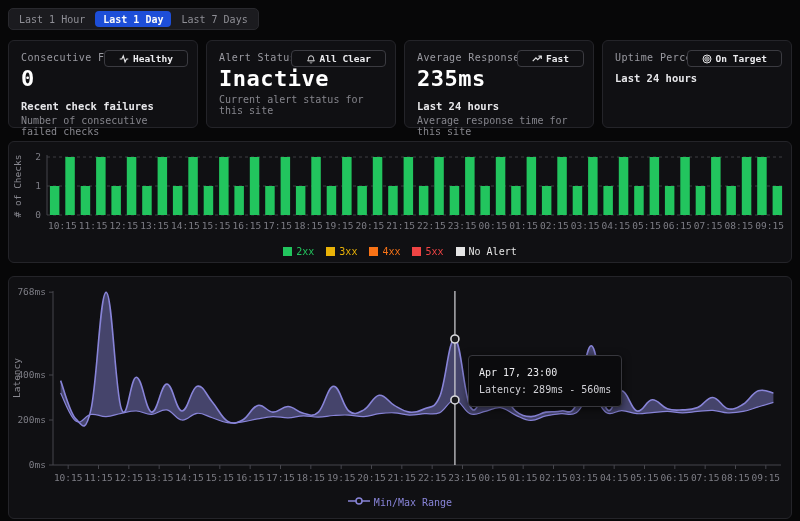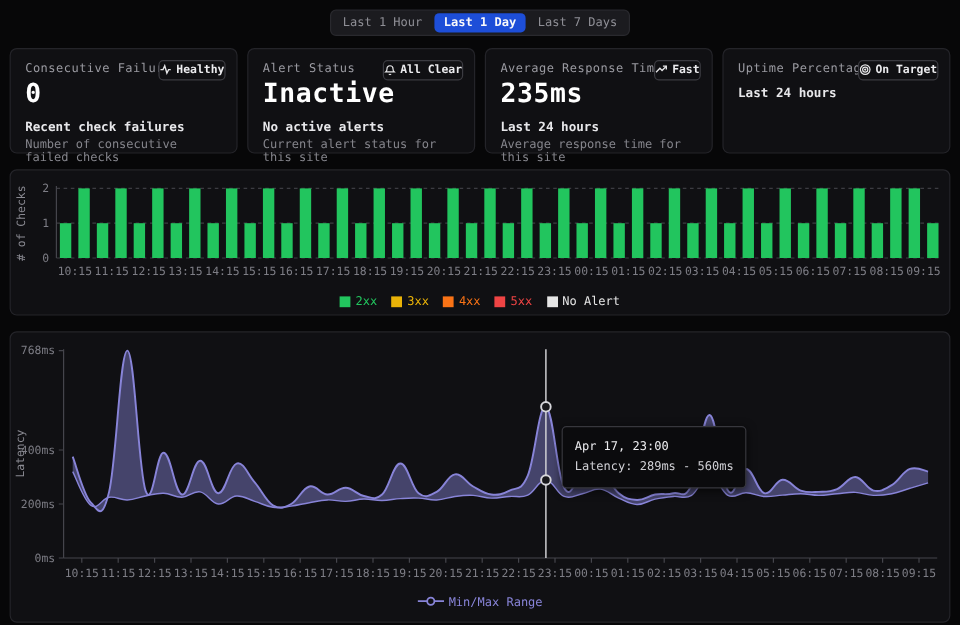--- a/index.html
+++ b/index.html
@@ -6,41 +6,41 @@
   html,body { width:800px; height:521px; }
   body {
     background:#070708;
     font-family:"DejaVu Sans Mono","Liberation Mono",monospace;
     color:#e5e5e7;
     overflow:hidden;
   }
   .page { padding:8px; width:800px; height:521px; }
 
   
-  .topbar { display:flex; justify-content:center; height:24px; }
+  .topbar { display:flex; justify-content:flex-start; height:24px; }
   .range-group {
     display:flex; gap:2px; background:#1b1b1f; border:1px solid #29292e;
     border-radius:5px; padding:2px; height:22px;
   }
   .range-btn {
     font-family:inherit; font-size:10px; color:#8f8f96; background:transparent;
     border:none; border-radius:4px; padding:2px 8px; cursor:pointer; white-space:nowrap;
   }
   .range-btn.active { background:#1d4ed8; color:#fafafa; font-weight:bold; }
 
   
   .cards { display:grid; grid-template-columns:repeat(4,1fr); gap:8px; margin-top:8px; }
   .card {
     position:relative; background:#101013; border:1px solid #242429;
     border-radius:6px; padding:11px 12px; height:88px;
   }
   .card-title { font-size:10px; color:#9a9aa1; letter-spacing:.4px; }
   .badge {
-    position:absolute; top:9px; right:9px; display:flex; align-items:flex-start; gap:4px;
-    border:1px solid #3b3b41; border-radius:4px; padding:2px 0;
+    position:absolute; top:9px; right:9px; display:flex; align-items:flex-end; gap:4px;
+    border:1px solid #3b3b41; border-radius:4px; padding:2px 14px;
     font-size:9.5px; font-weight:bold; color:#ececef; background:#101013;
   }
   .badge svg { display:block; }
   .card-value { margin-top:3px; font-size:22px; font-weight:bold; color:#ffffff; letter-spacing:.5px; }
   .card-sub-bold { margin-top:9px; font-size:10.5px; font-weight:bold; color:#e7e7ea; }
   .card-sub { margin-top:3px; font-size:10px; color:#85858c; }
 
   
   .panel {
     position:relative; background:#101013; border:1px solid #242429;
@@ -105,21 +105,20 @@
       <div class="badge">
         <span>
           <svg width="10" height="10" viewBox="0 0 14 14" fill="none" stroke="#e5e5e7" stroke-width="1.4">
               <path d="M3.5 6 a3.5 3.5 0 0 1 7 0 c0 2.6 1.3 3.6 1.3 3.6 H2.2 c0 0 1.3 -1 1.3 -3.6 z"></path>
               <path d="M5.8 12 a1.3 1.3 0 0 0 2.4 0"></path>
             </svg>
         </span>
         <span>All Clear</span>
       </div>
       <div class="card-value">Inactive</div>
-      <div class="card-sub-bold">No active alerts</div>
       <div class="card-sub">Current alert status for this site</div>
     </div>
 
     <div class="card">
       <div class="card-title">Average Response Time</div>
       <div class="badge">
         <span>
           <svg width="10" height="10" viewBox="0 0 14 14" fill="none" stroke="#e5e5e7" stroke-width="1.6">
               <polyline points="1,10 5.5,5.5 8,8 13,3"></polyline>
               <polyline points="9,3 13,3 13,7"></polyline>

